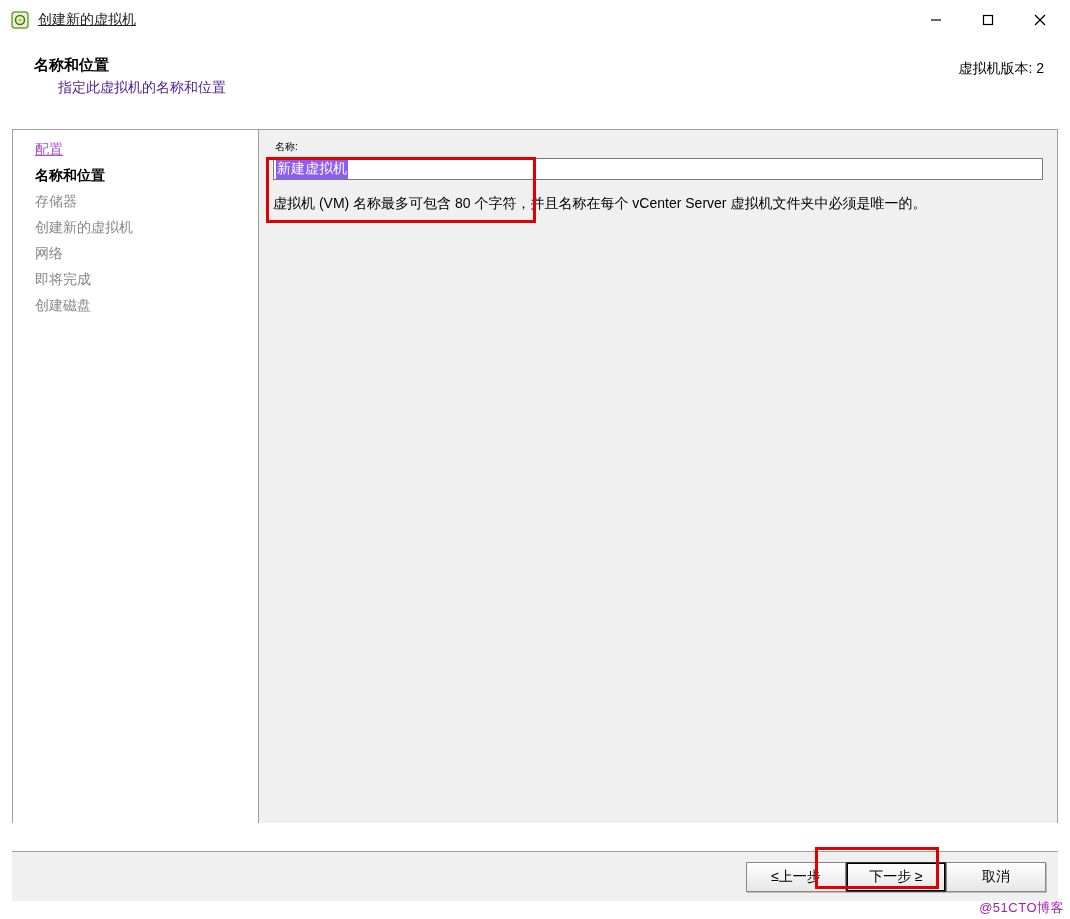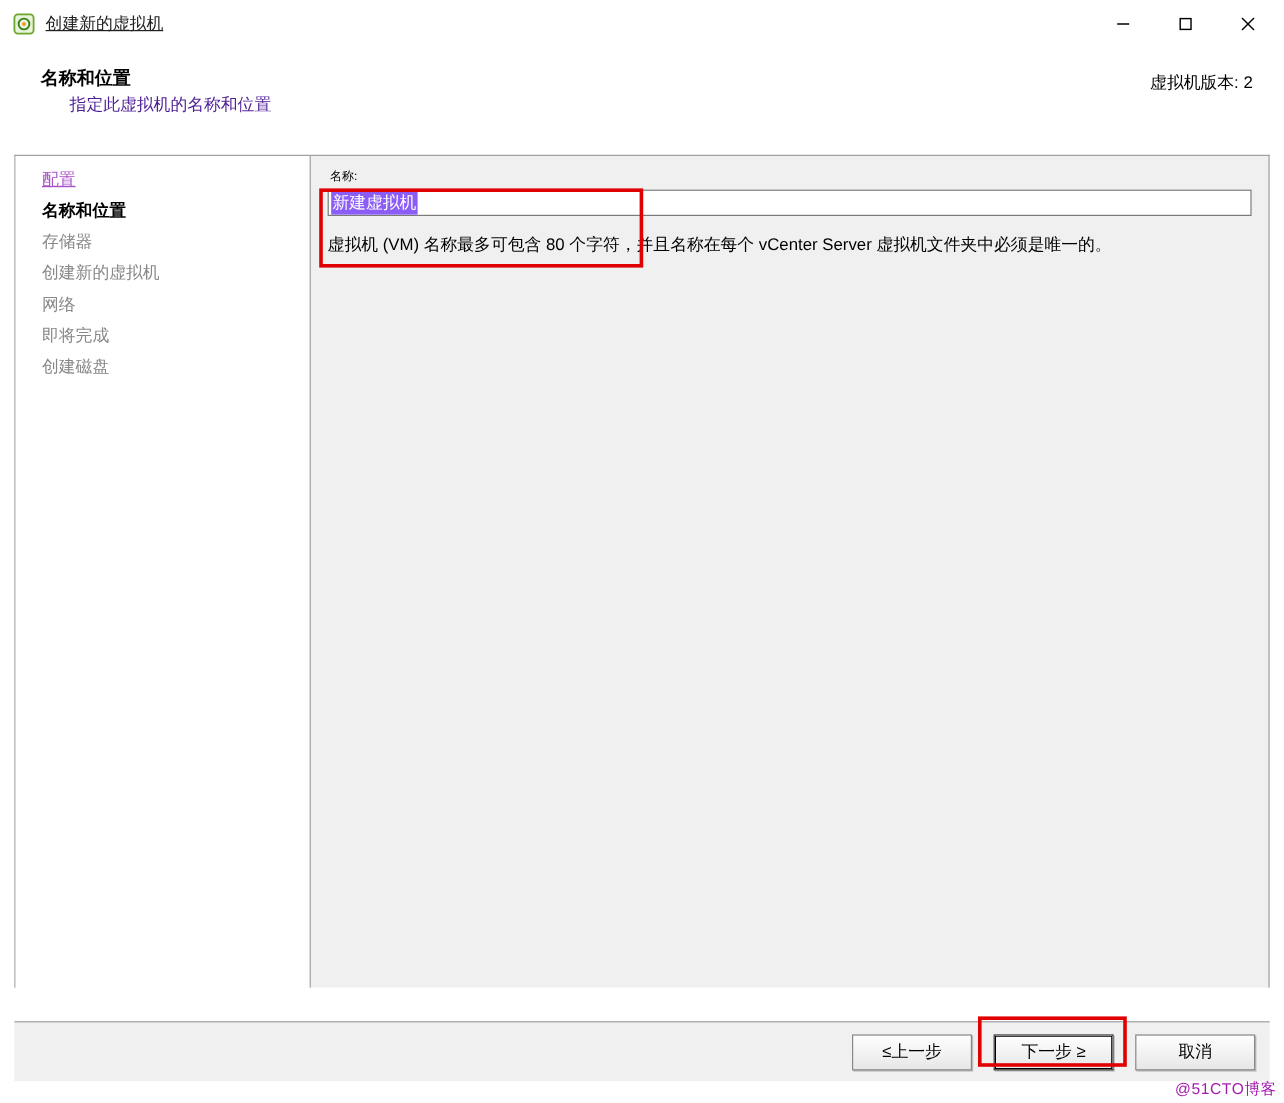--- a/index.html
+++ b/index.html
@@ -102,21 +102,21 @@
 
     .footer {
       position: absolute;
       left: 12px; right: 12px; bottom: 18px;
       height: 50px;
       border-top: 1px solid #a0a0a0;
       display: flex;
       align-items: center;
       justify-content: flex-end;
       padding-right: 12px;
-      gap: 18px;
+      gap: 0;
       background: #f0f0f0;
     }
     .btn {
       min-width: 100px;
       height: 30px;
       border: 1px solid #888;
       background: linear-gradient(#fefefe,#e7e7e7);
       cursor: pointer;
       font-size: 14px;
       font-family: inherit;

